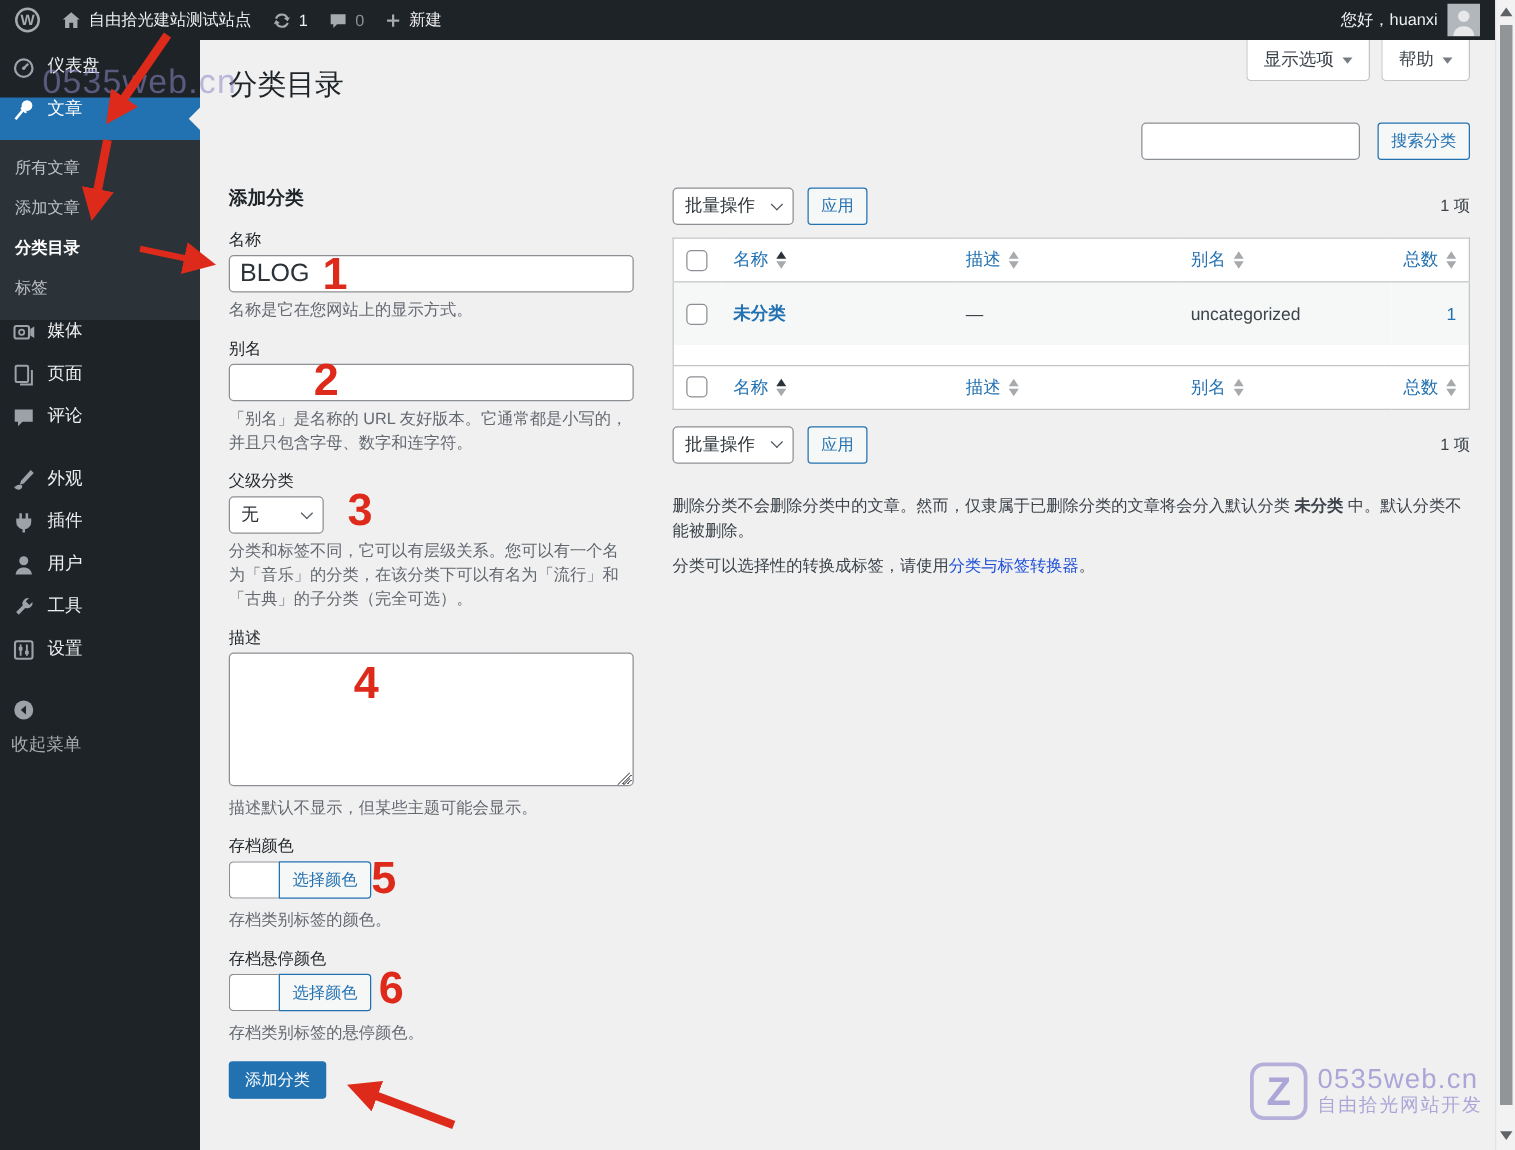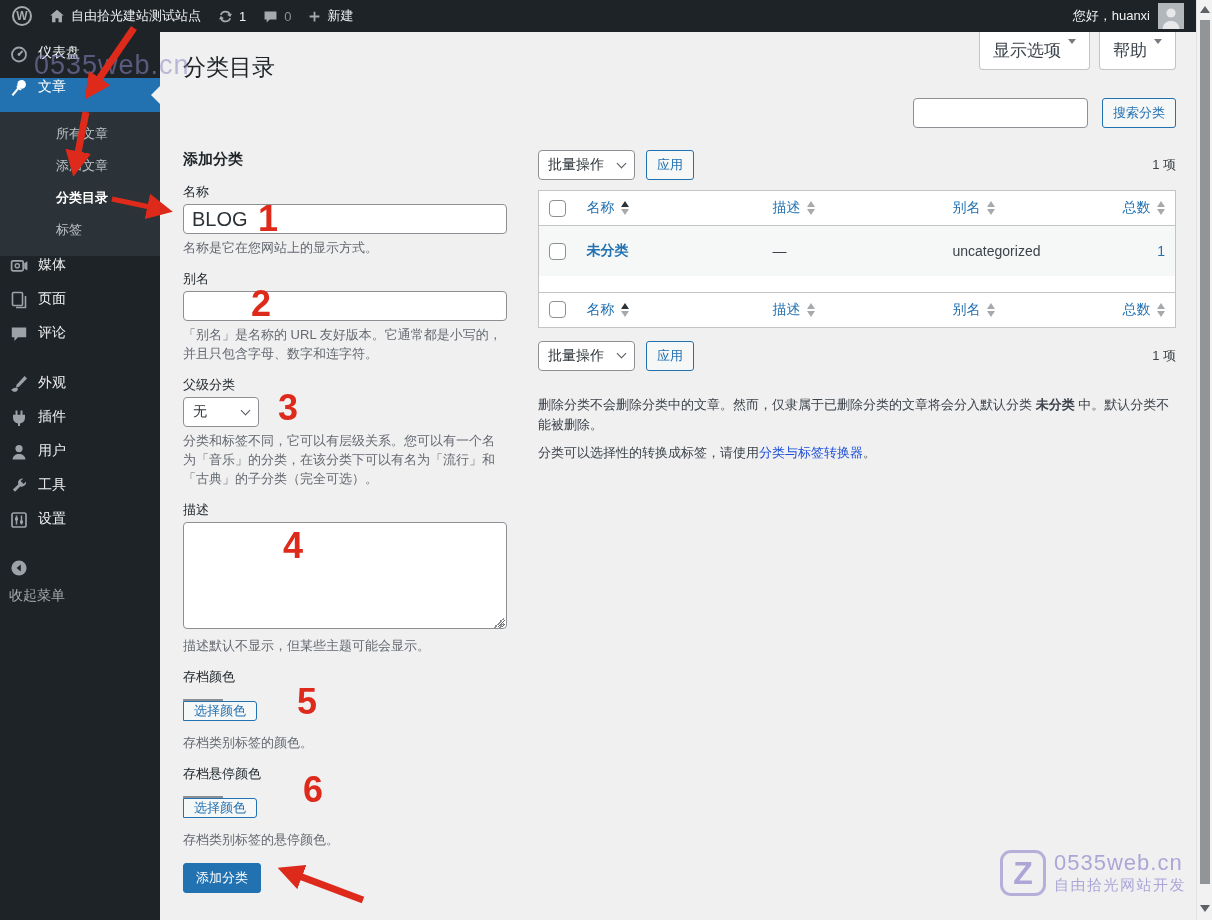--- a/index.html
+++ b/index.html
@@ -20,34 +20,34 @@
   #sidebar { position:absolute; left:0; top:32px; bottom:0; width:160px; background:#1d2327; z-index:20; }
   .mi { display:flex; align-items:flex-start; gap:9px; padding:0 8px 0 9px; height:34px; color:#f0f0f1; font-size:14px; cursor:pointer; position:relative; }
   .mi .ico { width:20px; height:20px; color:#9ca2a7; flex:none; display:flex; align-items:center; justify-content:center; }
   .mi.first { margin-top:12px; }
   .mi.active { background:#2271b1; color:#fff; }
   .mi.active .ico { color:#fff; }
   .mi.active::after { content:""; position:absolute; right:0; top:50%; margin-top:-9px; border-top:9px solid transparent; border-bottom:9px solid transparent; border-right:9px solid #f0f0f1; }
   .mi.gap-top { margin-top:16px; }
   .mi.collapse-mi { margin-top:14px; color:#a7aaad;flex-direction:column; }
   #posts-submenu { background:#2c3338; padding:6px 0 10px; }
-  .smi { display:block; padding:7px 29px 7px 12px; font-size:13px; color:rgba(240,246,252,.72); cursor:pointer;margin-left:44px; }
+  .smi { display:block; padding:7px 29px 7px 12px; font-size:13px; color:rgba(240,246,252,.72); cursor:pointer; }
   .smi.current { color:#fff; font-weight:700; }
 
   
   #scrollbar { position:absolute; right:0; top:0; width:16px; height:920px; background:#f2f2f2; border-left:1px solid #e3e3e3; z-index:40; }
   .sb-arrow { position:absolute; left:3px; width:0; height:0; cursor:pointer; }
   .sb-up { top:6px; border-left:5px solid transparent; border-right:5px solid transparent; border-bottom:7px solid #5f6368; }
   .sb-down { bottom:8px; border-left:5px solid transparent; border-right:5px solid transparent; border-top:7px solid #5f6368; }
   .sb-thumb { position:absolute; left:3px; top:20px; width:10px; height:864px; background:#929598; cursor:pointer; }
 
   
   #content { position:absolute; left:160px; top:32px; right:16px; bottom:0; background:#f0f0f1; padding:0 20px 0 23px; }
   #screen-meta { position:absolute; top:0; right:20px; display:flex; gap:9px; }
-  .meta-tab { background:#fff; border:1px solid #c3c4c7; border-top:none; border-radius:0 0 4px 4px; padding:7px 13px; font-size:17px; color:#3c434a; display:flex; align-items:flex-start; gap:7px; cursor:pointer; }
+  .meta-tab { background:#fff; border:1px solid #c3c4c7; border-top:none; border-radius:0 0 4px 4px; padding:7px 13px; font-size:14px; color:#3c434a; display:flex; align-items:center; gap:7px; cursor:pointer; }
   .caret-down { width:0; height:0; border-left:4px solid transparent; border-right:4px solid transparent; border-top:5px solid #787c82; }
   h1#page-title { font-size:23px; font-weight:400; color:#1d2327; margin-top:21px; line-height:29px; }
 
   .search-row { display:flex; justify-content:flex-end; align-items:center; gap:14px; margin-top:15px; height:32px; }
   .search-input { width:175px; height:30px; border:1px solid #8c8f94; border-radius:4px; background:#fff; padding:0 8px; font-size:14px; font-family:inherit; }
   .btn-secondary { background:#f6f7f7; border:1px solid #2271b1; color:#2271b1; border-radius:3px; height:30px; padding:0 10px; font-size:13px; font-family:inherit; cursor:pointer; white-space:nowrap; }
   .btn-primary { background:#2271b1; border:1px solid #2271b1; color:#fff; border-radius:3px; height:30px; padding:0 12px; font-size:13px; font-family:inherit; cursor:pointer; }
 
   .cols { display:flex; gap:31px; margin-top:21px; align-items:flex-start; }
   .col-left { width:324px; flex:none; }
@@ -58,21 +58,21 @@
   .field { margin-bottom:14px; }
   .field label { display:block; font-size:13px; color:#1d2327; line-height:16px; margin-bottom:4px; }
   .text-input { width:100%; height:30px; border:1px solid #8c8f94; border-radius:4px; background:#fff; padding:0 8px; font-size:20px; color:#2c3338; font-family:inherit; }
   .help { font-size:13px; color:#646970; line-height:19px; margin-top:4px; }
   .wp-select { display:inline-flex; align-items:center; justify-content:space-between; height:30px; min-width:76px; border:1px solid #8c8f94; border-radius:4px; background:#fff; padding:0 9px; font-size:14px; color:#2c3338; cursor:pointer; gap:14px; }
   .chev { width:7px; height:7px; border-right:1.8px solid #50575e; border-bottom:1.8px solid #50575e; transform:rotate(45deg); margin-top:-4px; flex:none; }
   textarea.desc-area { width:100%; height:107px; border:1px solid #8c8f94; border-radius:4px; background:#fff; resize:both; font-family:inherit; font-size:14px; padding:6px 8px; position:relative; }
   .ta-wrap { position:relative; }
   .ta-grip { position:absolute; right:3px; bottom:4px; width:10px; height:10px; background:
       linear-gradient(135deg, transparent 0 45%, #8c8f94 45% 55%, transparent 55% 70%, #8c8f94 70% 80%, transparent 80%); pointer-events:none; }
-  .color-w { display:inline-flex; height:30px;flex-direction:column; }
+  .color-w { display:inline-flex; height:30px; }
   .swatch { width:40px; background:#fff; border:1px solid #8c8f94; border-radius:4px 0 0 4px; border-right:none; }
   .pick-btn { background:#f6f7f7; border:1px solid #2271b1; color:#2271b1; font-size:13px; padding:0 10px; border-radius:0 3px 3px 0; cursor:pointer; font-family:inherit; }
   .submit-row { margin-top:6px; }
 
   
   .bulk-row { display:flex; align-items:center; gap:11px; height:30px; }
   .bulk-row .count { margin-left:auto; font-size:13px; color:#3c434a; }
   table.list { width:100%; border-collapse:collapse; background:#fff; border:1px solid #c3c4c7; margin-top:10px; font-size:14px; }
   table.list th { font-weight:400; text-align:left; padding:8px 10px; color:#2271b1; }
   table.list thead tr { border-bottom:1px solid #c3c4c7; }

